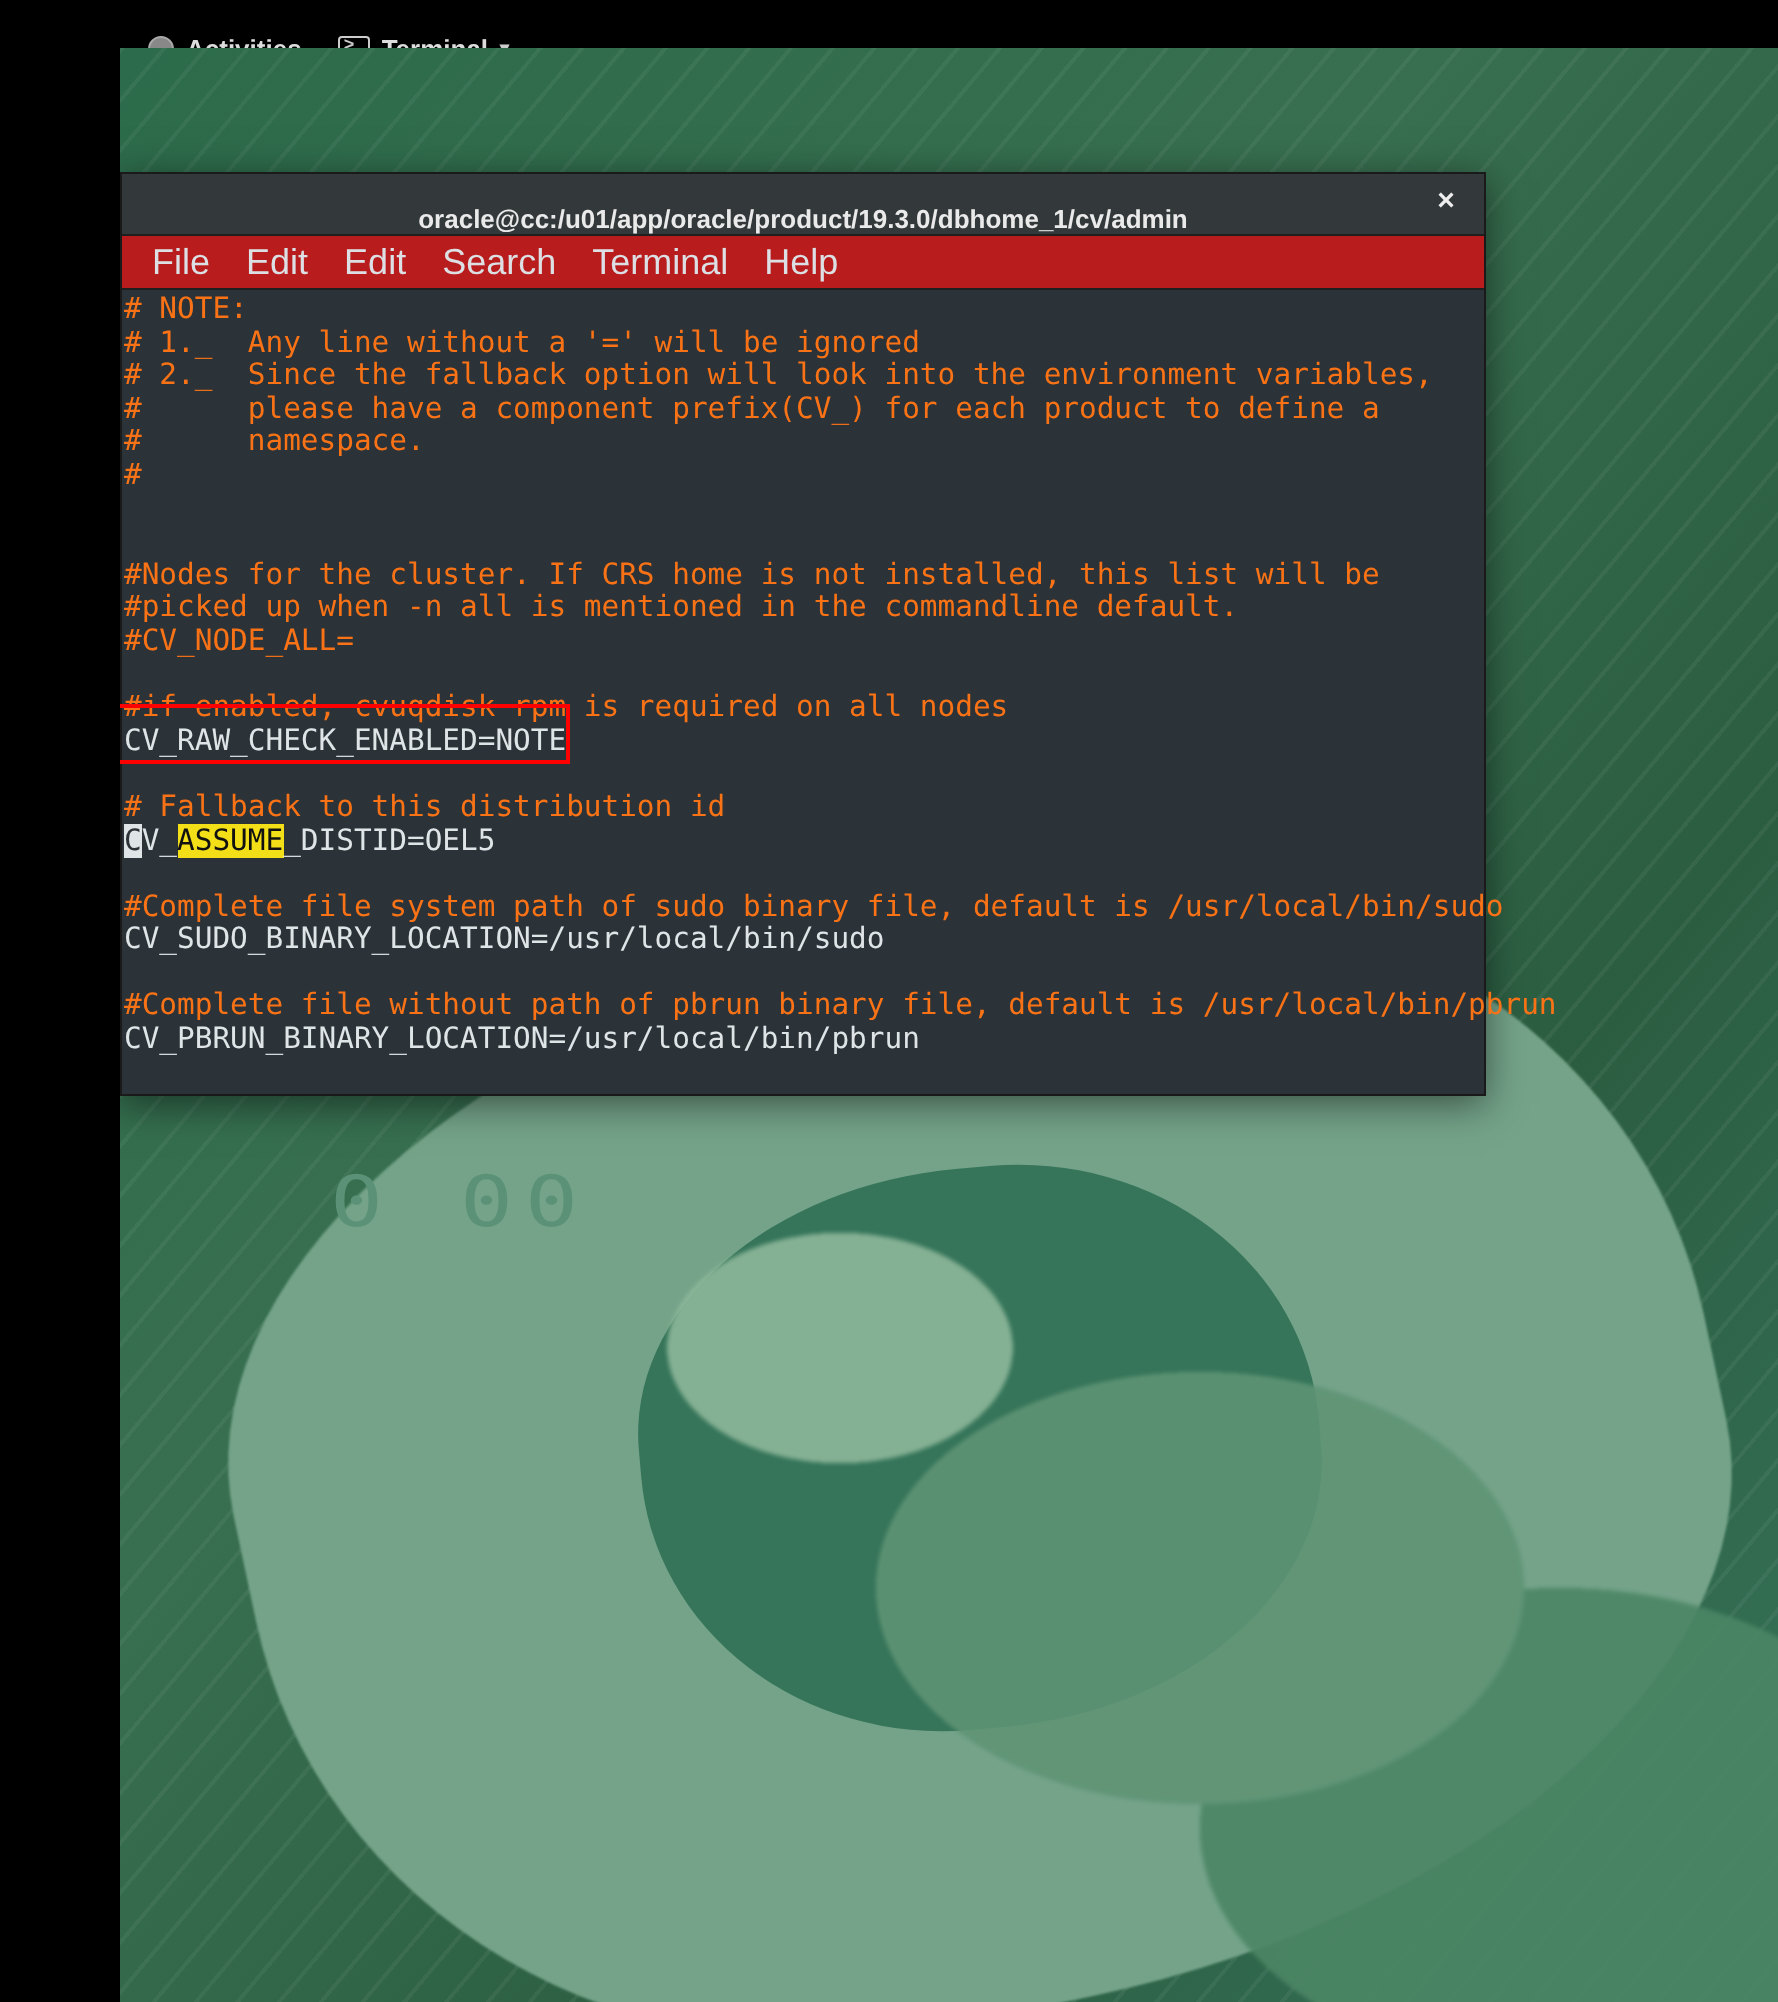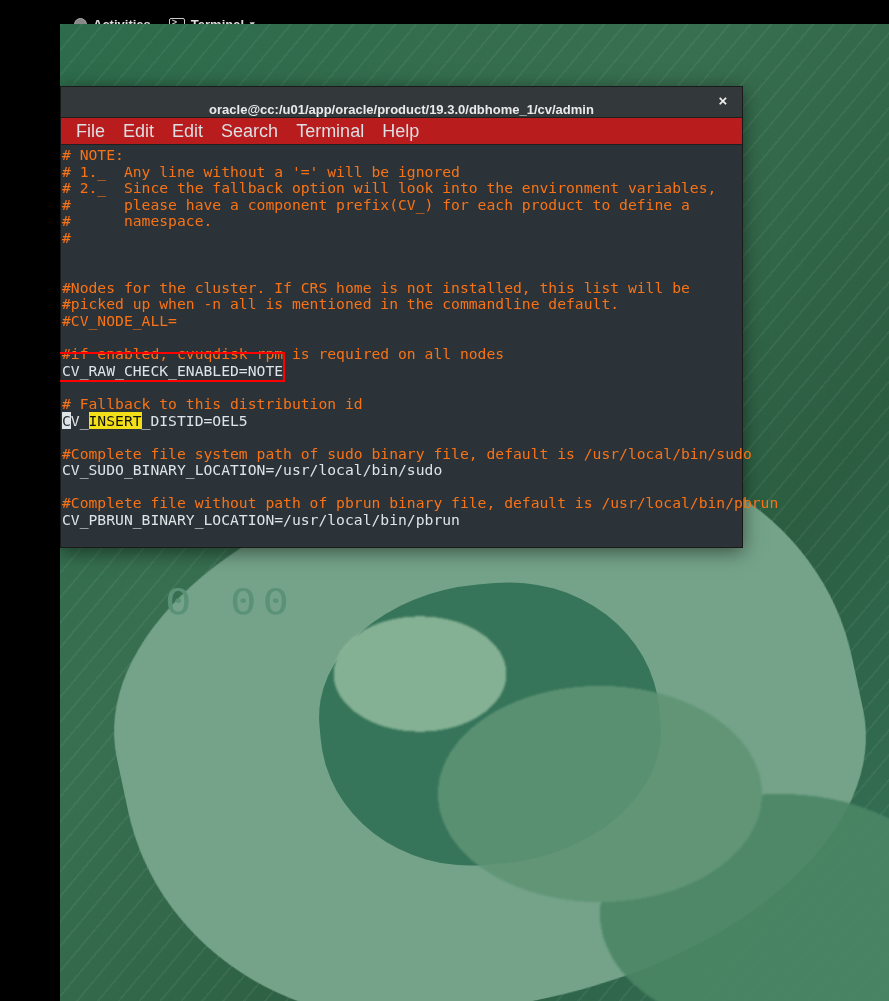--- a/index.html
+++ b/index.html
@@ -257,21 +257,21 @@
 
 
 <span class="c-comment">#Nodes for the cluster. If CRS home is not installed, this list will be</span>
 <span class="c-comment">#picked up when -n all is mentioned in the commandline default.</span>
 <span class="c-comment">#CV_NODE_ALL=</span>
 
 <span class="c-comment">#if enabled, cvuqdisk rpm is required on all nodes</span>
 <span class="c-text">CV_RAW_CHECK_ENABLED=NOTE</span>
 
 <span class="c-comment"># Fallback to this distribution id</span>
-<span class="c-cursor">C</span><span class="c-text">V_</span><span class="c-hl">INSERT</span><span class="c-text">_DISTID=OEL5</span>
+<span class="c-cursor">C</span><span class="c-text">V_</span><span class="c-hl">ASSUME</span><span class="c-text">_DISTID=OEL5</span>
 
 <span class="c-comment">#Complete file system path of sudo binary file, default is /usr/local/bin/sudo</span>
 <span class="c-text">CV_SUDO_BINARY_LOCATION=/usr/local/bin/sudo</span>
 
 <span class="c-comment">#Complete file without path of pbrun binary file, default is /usr/local/bin/pbrun</span>
 <span class="c-text">CV_PBRUN_BINARY_LOCATION=/usr/local/bin/pbrun</span>
 </div>
   </div>
 
   <div class="redbox" style="left:-13px; top:328px; width:234px; height:26px;"></div>

